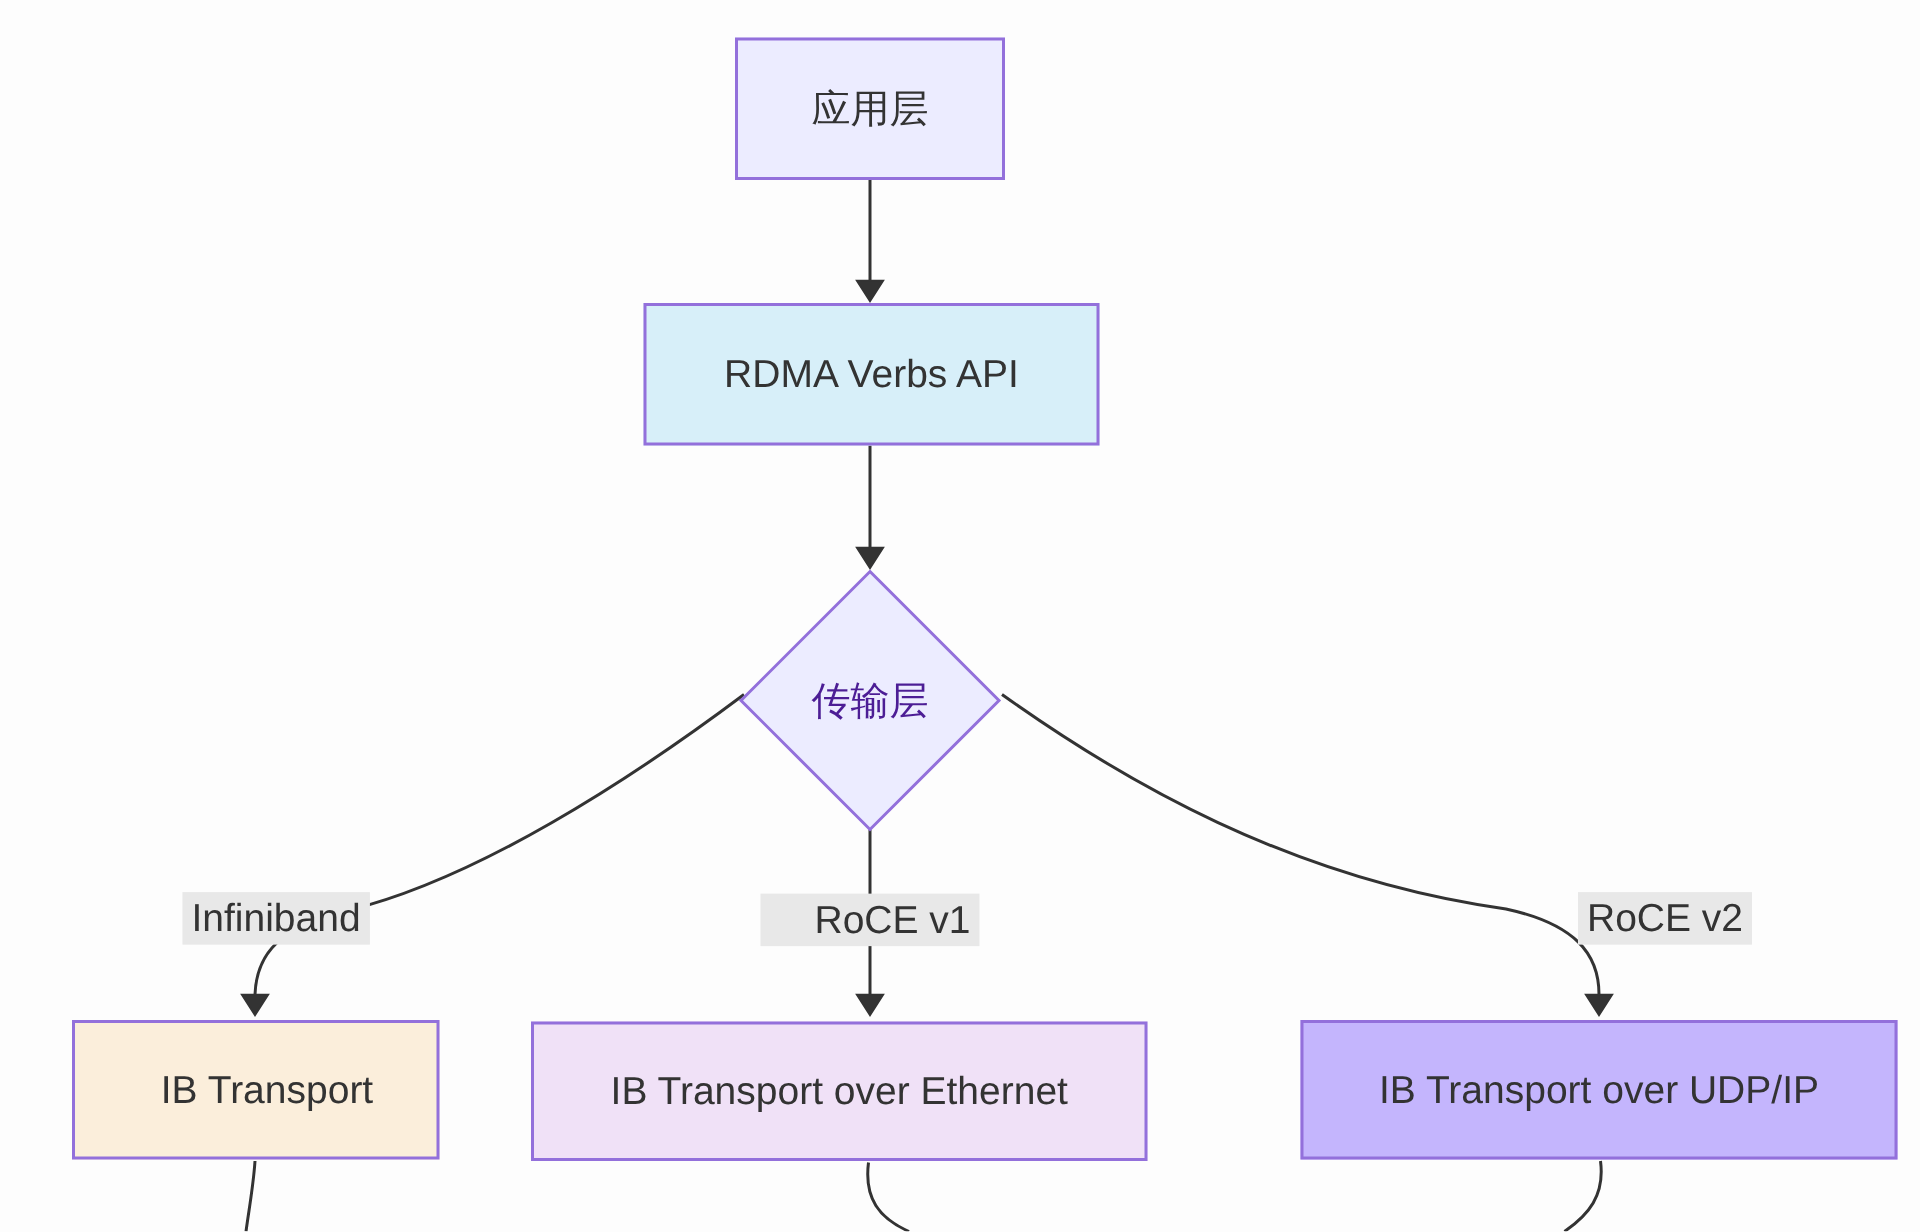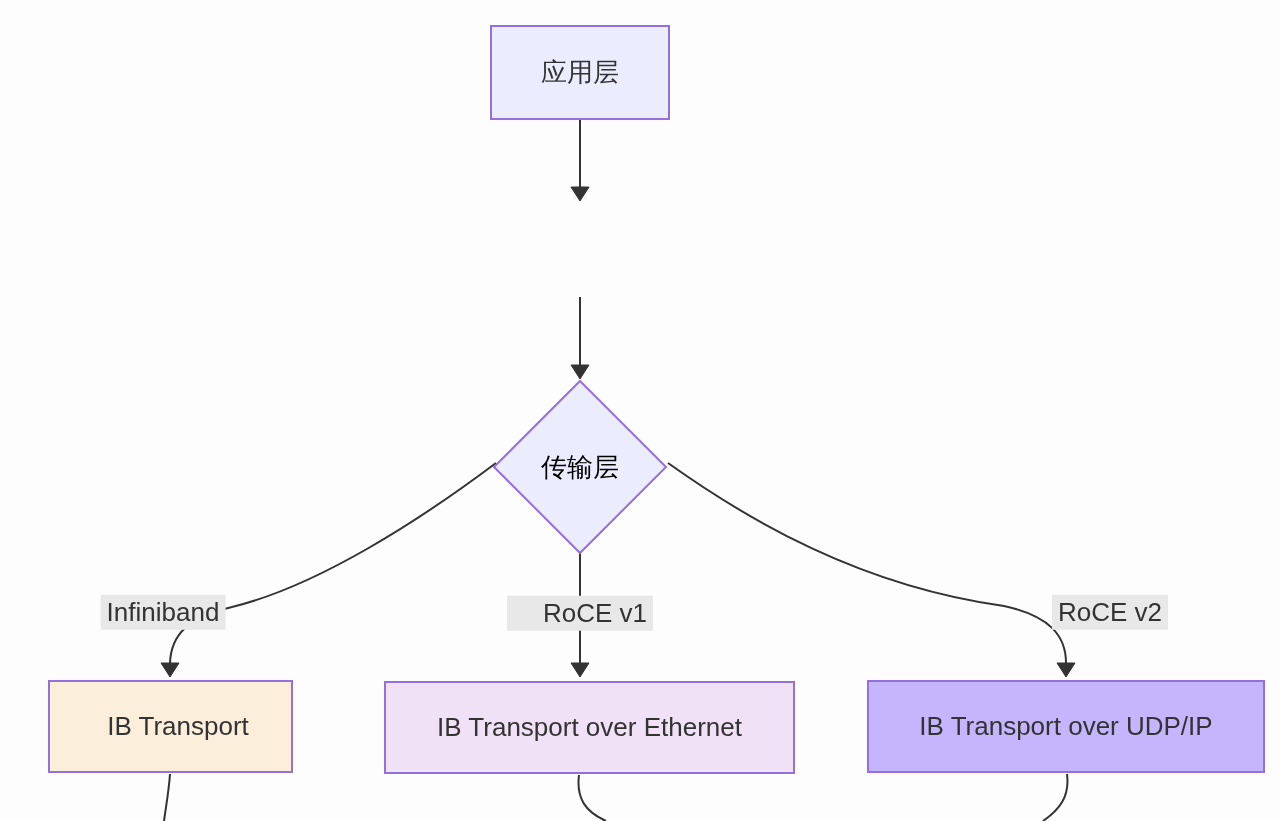--- a/index.html
+++ b/index.html
@@ -40,49 +40,49 @@
     text-align: right;
     font-size: 26px;
     color: #333333;
   }
   .node.rect {
     border: 2px solid #9370DB;
   }
   .node-app      { left: 490px; top: 25px;  width: 180px; height: 95px; background: #ECECFF; }
   .node-verbs    { left: 429px; top: 202px; width: 304px; height: 95px; background: #D7EFF9; }
   .node-ib       { left: 48px;  top: 680px; width: 245px; height: 93px; background: #FBEEDB; padding-left: 15px; }
-  .node-eth      { left: 384px; top: 681px; width: 411px; height: 93px; background: #F0E1F7; }
+  .node-eth      { left: 354px; top: 681px; width: 411px; height: 93px; background: #F0E1F7; }
   .node-udp      { left: 867px; top: 680px; width: 398px; height: 93px; background: #c4b5fd; }
   .node-diamond-wrap {
     position: absolute;
     left: 492px; top: 379px;
     width: 176px; height: 176px;
   }
   .node-diamond-wrap svg { position: absolute; left: 0; top: 0; }
   .node-diamond-wrap .diamond-label {
     position: absolute;
     left: 0; top: 0;
     width: 176px; height: 176px;
     display: flex;
     align-items: center;
     justify-content: center;
     font-size: 26px;
-    color: #000000;
+    color: #4c1d95;
   }
   .edge-label {
     position: absolute;
     transform: translate(-50%, -50%);
     background: #E8E8E8;
     color: #333333;
     font-size: 26px;
     line-height: 1.25;
     padding: 1px 6px;
     white-space: nowrap;
   }
-  .lbl-infiniband { left: 163px;  top: 612px; }
+  .lbl-infiniband { left: 184px;  top: 612px; }
   .lbl-rocev1     { left: 580px;  top: 613px; padding-left: 36px; }
   .lbl-rocev2     { left: 1066px; top: 612px; margin-left: 44px; }
 </style>
 </head>
 <body>
 
 <div class="canvas">
 
   <svg class="edge-layer" viewBox="0 0 1280 821" aria-hidden="true">
 
@@ -103,20 +103,23 @@
 
     <path class="edge" d="M170,774 C169,790 166,806 164,821"></path>
     <path class="edge" d="M579,775 C576,799 586,812 606,821"></path>
     <path class="edge" d="M1067,774 C1070,797 1059,810 1043,821"></path>
   </svg>
 
   <div class="node rect node-app">
     <span>应用层</span>
   </div>
 
+  <div class="node rect node-verbs">
+    <span>RDMA Verbs API</span>
+  </div>
 
   <div class="node-diamond-wrap">
     <svg width="176" height="176" viewBox="0 0 176 176" aria-hidden="true">
       <polygon points="88,2 174,88 88,174 2,88" fill="#ECECFF" stroke="#9370DB" stroke-width="2"></polygon>
     </svg>
     <div class="diamond-label">传输层</div>
   </div>
 
   <div class="node rect node-ib">
     <span>IB Transport</span>

